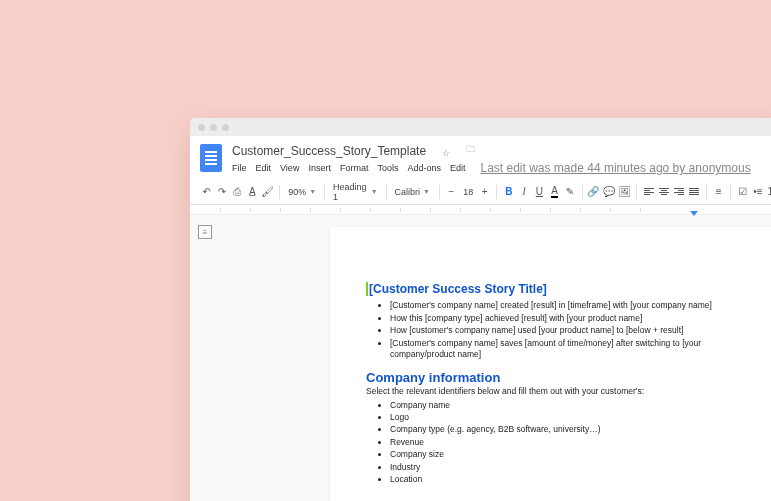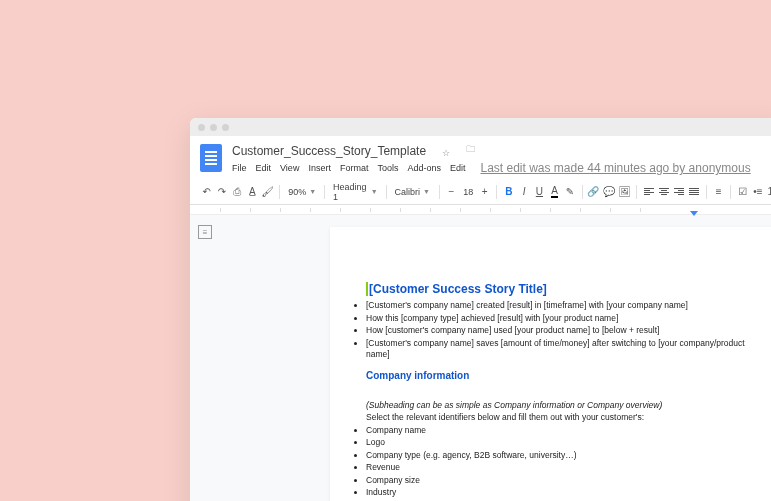--- a/index.html
+++ b/index.html
@@ -180,29 +180,30 @@
   }
   .h1 {
     color: #1155cc;
     font-weight: bold;
     font-size: 12px;
     margin-bottom: 3px;
   }
   .h2 {
     color: #1155cc;
     font-weight: bold;
-    font-size: 10px;
+    font-size: 13px;
     margin-top: 8px;
-    margin-bottom: 18px;
+    margin-bottom: 0;
   }
   .italic-sub {
     font-style: italic;
   }
   .page ul {
     list-style: disc;
+    margin-left: 24px;
     margin-top: 2px;
   }
   .page li {
     margin-bottom: 1px;
   }
   .cursor-bar {
     border-left: 2px solid #84cc16;
     padding-left: 1px;
   }
   .ruler-container { position: relative; }
@@ -369,21 +370,20 @@
     <div class="page">
       <div class="h1"><span class="cursor-bar">[Customer Success Story Title]</span></div>
       <ul>
         <li>[Customer's company name] created [result] in [timeframe] with [your company name]</li>
         <li>How this [company type] achieved [result] with [your product name]</li>
         <li>How [customer's company name] used [your product name] to [below + result]</li>
         <li>[Customer's company name] saves [amount of time/money] after switching to [your company/product name]</li>
       </ul>
 
       <div class="h2">Company information</div>
-      <div class="italic-sub">(Subheading can be as simple as Company information or Company overview)</div>
       <div>Select the relevant identifiers below and fill them out with your customer's:</div>
       <ul>
         <li>Company name</li>
         <li>Logo</li>
         <li>Company type (e.g. agency, B2B software, university…)</li>
         <li>Revenue</li>
         <li>Company size</li>
         <li>Industry</li>
         <li>Location</li>
 

